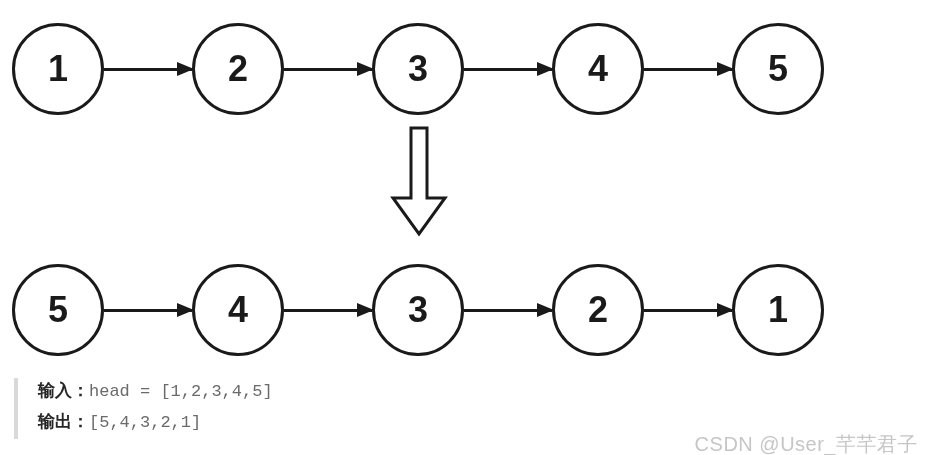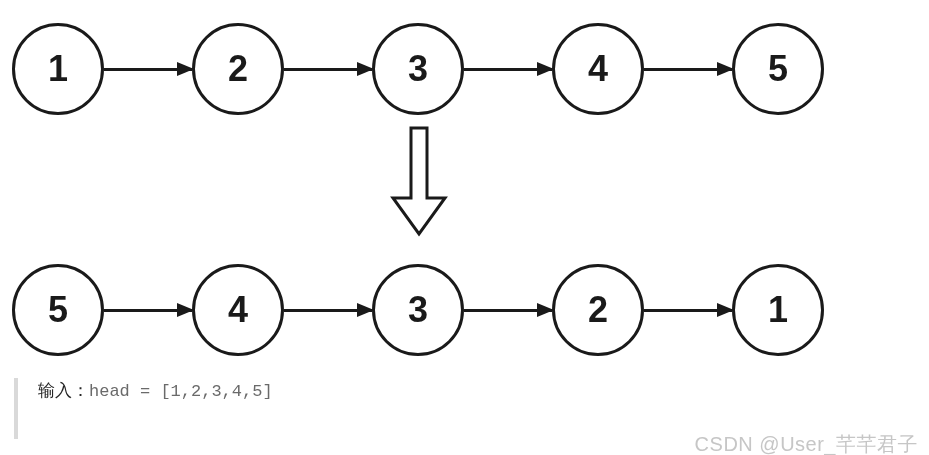--- a/index.html
+++ b/index.html
@@ -94,21 +94,21 @@
     width: 4px;
     height: 61px;
     background: var(--quote-bar);
   }
   .example-lines {
     margin-left: 24px;
     line-height: 30px;
     white-space: nowrap;
   }
   .io-label {
-    font-weight: normal;
+    font-weight: bold;
     font-size: 17px;
     color: var(--label-text);
   }
   .io-value {
     font-family: Liberation Mono, monospace;
     font-size: 17px;
     color: var(--mono-text);
   }
 
   .watermark {
@@ -152,18 +152,21 @@
       <div class="connector"></div>
       <div class="node">1</div>
     </div>
 
   <div class="example-block">
     <div class="quote-bar"></div>
     <div class="example-lines">
       <div>
         <span class="io-label">输入：</span><span class="io-value">head = [1,2,3,4,5]</span>
       </div>
+      <div>
+        <span class="io-label">输出：</span><span class="io-value">[5,4,3,2,1]</span>
+      </div>
     </div>
   </div>
 
   <div class="watermark">CSDN @User_芊芊君子</div>
 
 </div>
 
 </body></html>

